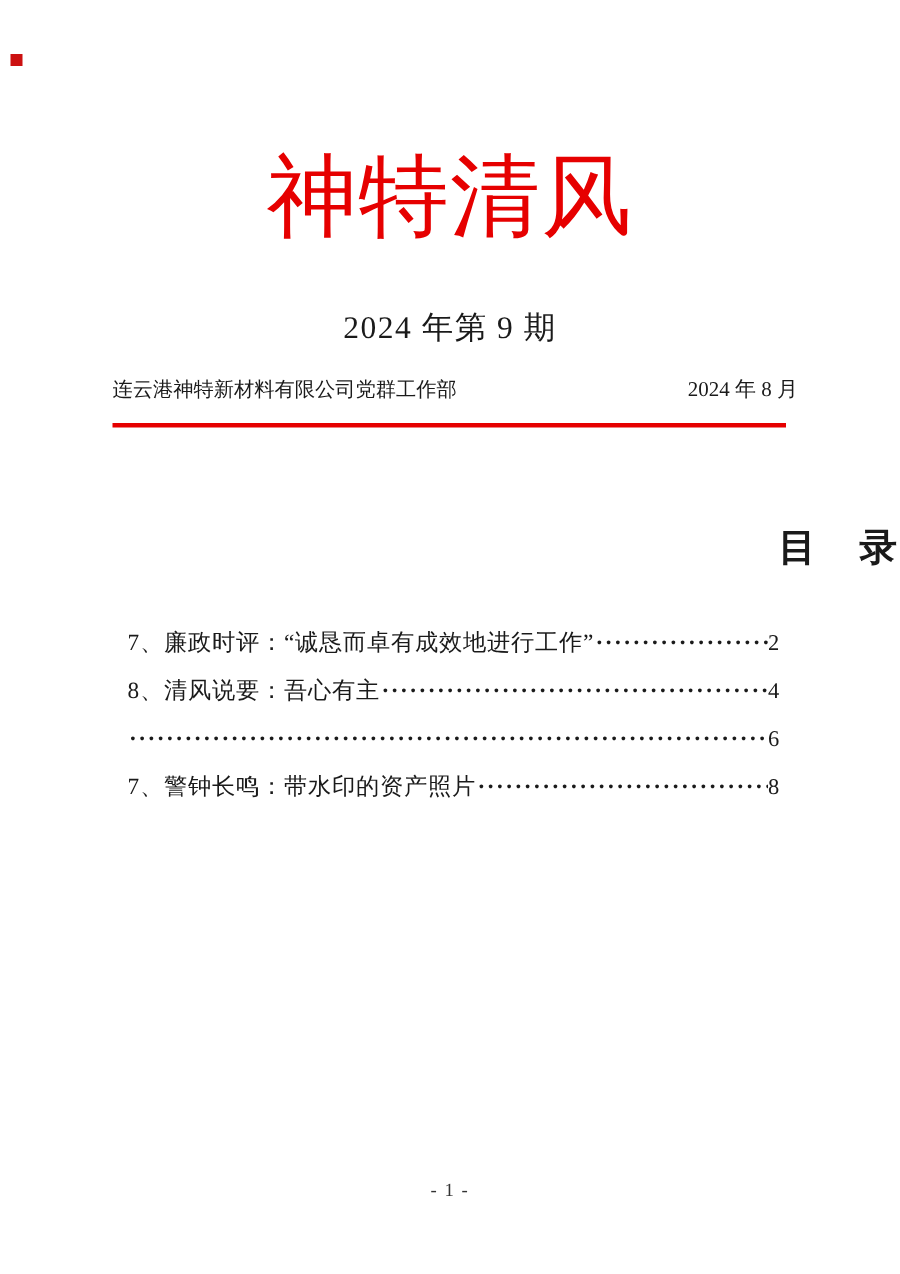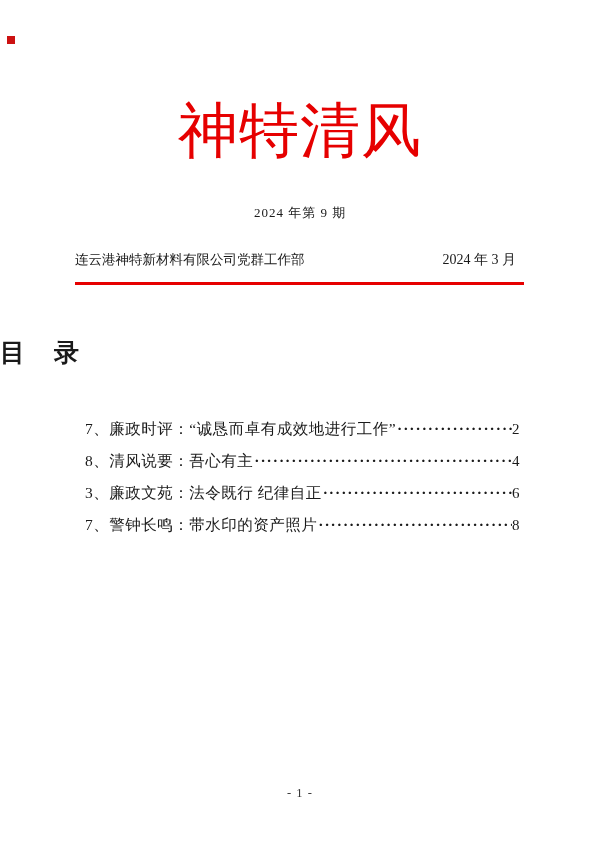--- a/index.html
+++ b/index.html
@@ -35,51 +35,51 @@
     color: var(--accent);
     line-height: 1.3;
     white-space: nowrap;
   }
   .issue {
     position: absolute;
     top: 204px;
     left: 0;
     right: 0;
     text-align: center;
-    font-size: 13px;
+    font-size: 21px;
     letter-spacing: 1px;
   }
   .pub-row {
     position: absolute;
     top: 251px;
     left: 75px;
-    right: 84px;
+    right: 68px;
     display: flex;
     justify-content: space-between;
     align-items: flex-end;
     font-size: 13.5px;
   }
   .pub-row .pub-date { font-size: 14px; }
   .red-rule {
     position: absolute;
     top: 282px;
     left: 75px;
     right: 76px;
     height: 3px;
     border: none;
     margin: 0;
     background: var(--accent);
   }
   .toc-title {
     position: absolute;
-    top: 336px;
+    top: 348px;
     left: 0;
     right: 0;
     margin: 0;
-    text-align: left;
+    text-align: right;
     font-size: 25px;
     font-weight: 700;
     letter-spacing: 2px;
     white-space: pre;
   }
   .toc {
     position: absolute;
     top: 413px;
     left: 85px;
     right: 80px;
@@ -119,40 +119,39 @@
 <div class="page">
 
   <div class="corner-mark"></div>
 
   <h1 class="title">神特清风</h1>
 
   <div class="issue">2024 年第 9 期</div>
 
   <div class="pub-row">
     <span class="pub-name">连云港神特新材料有限公司党群工作部</span>
-    <span class="pub-date">2024 年 3 月</span>
+    <span class="pub-date">2024 年 8 月</span>
   </div>
 
   <hr class="red-rule">
 
   <h2 class="toc-title">目　录</h2>
 
   <div class="toc">
     <div class="toc-line">
       <span class="toc-text">7、廉政时评：“诚恳而卓有成效地进行工作”</span>
       <span class="leader">·········································································································</span>
       <span class="toc-page">2</span>
     </div>
     <div class="toc-line">
       <span class="toc-text">8、清风说要：吾心有主</span>
       <span class="leader">·········································································································</span>
       <span class="toc-page">4</span>
     </div>
     <div class="toc-line">
-      <span class="toc-text">3、廉政文苑：法令既行 纪律自正</span>
       <span class="leader">·········································································································</span>
       <span class="toc-page">6</span>
     </div>
     <div class="toc-line">
       <span class="toc-text">7、警钟长鸣：带水印的资产照片</span>
       <span class="leader">·········································································································</span>
       <span class="toc-page">8</span>
     </div>
   </div>
 

